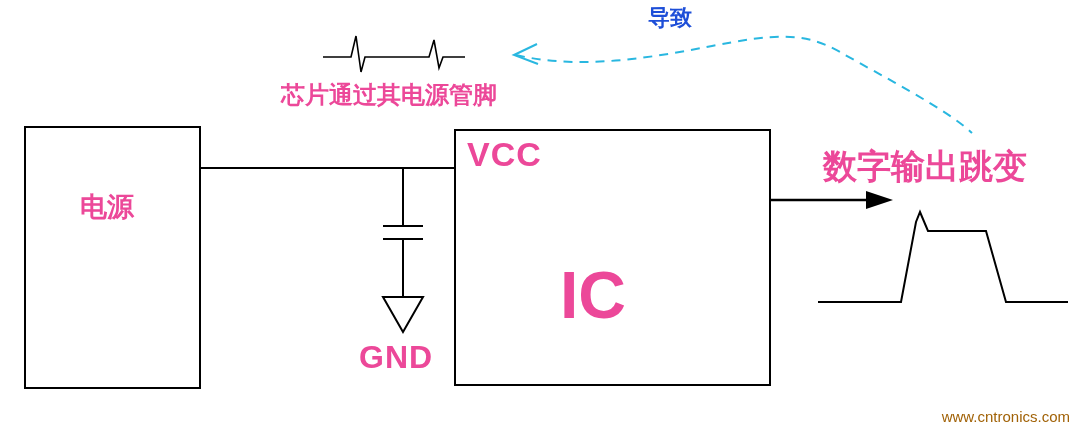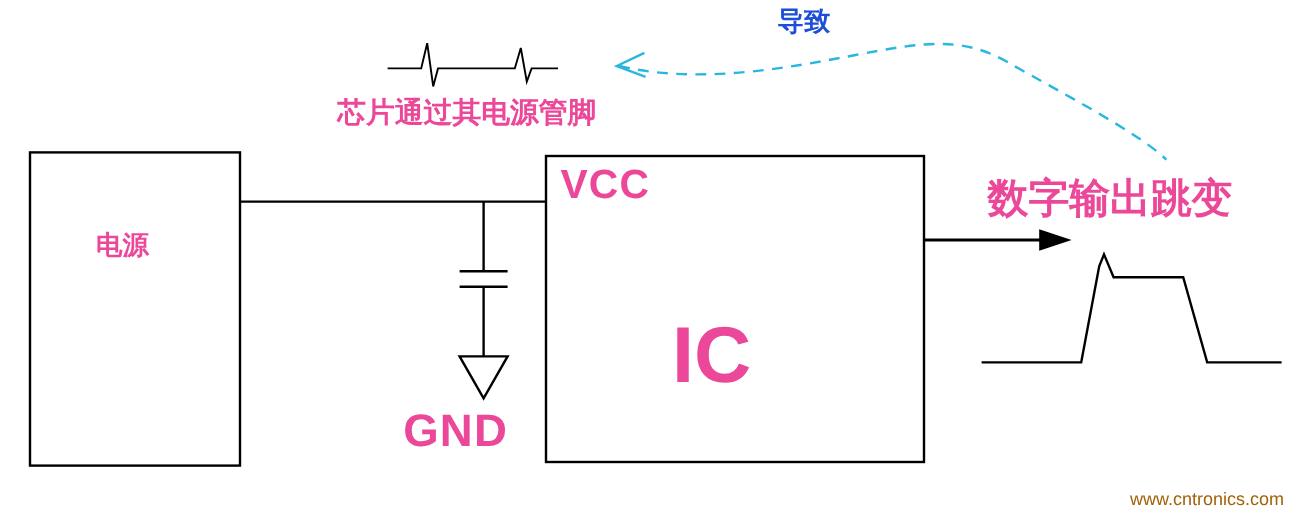--- a/index.html
+++ b/index.html
@@ -12,25 +12,25 @@
     overflow: hidden;
   }
   .canvas svg { position: absolute; left: 0; top: 0; }
   .label {
     position: absolute;
     color: #ec4899;
     font-weight: bold;
     white-space: nowrap;
     line-height: 1;
   }
-  .power-label   { left: 80px;  top: 194px; font-size: 22px; }
+  .power-label   { left: 80px;  top: 194px; font-size: 27px; }
   .vcc-label     { left: 467px; top: 137px; font-size: 34px; letter-spacing: 1px; text-align: right; }
   .out-label     { left: 676px; top: 177px; font-size: 31px; letter-spacing: 1px; }
   .ic-label      { left: 560px; top: 230px; font-size: 66px; margin-top: 32px; }
-  .gnd-label     { left: 336px; top: 341px; font-size: 38px; letter-spacing: 1px; }
+  .gnd-label     { left: 359px; top: 341px; font-size: 32px; letter-spacing: 1px; }
   .caption-line1 { left: 281px; top: 83px;  font-size: 24px; }
   .caption-line2 { left: 281px; top: 122px; font-size: 24px; }
   .cause-label   { left: 627px; top: 7px;   font-size: 22px; color: #1d4ed8; margin-left: 21px; }
   .digital-label { left: 823px; top: 137px; font-size: 34px; margin-top: 12px; }
   .watermark {
     position: absolute;
     right: 10px;
     bottom: 6px;
     font-size: 15px;
     font-weight: normal;

